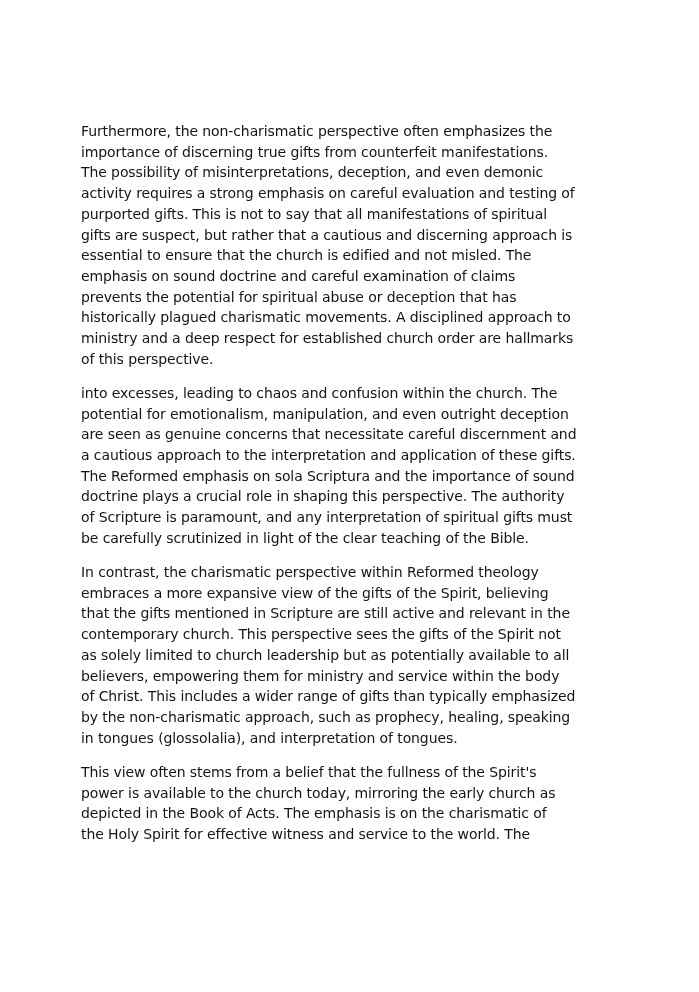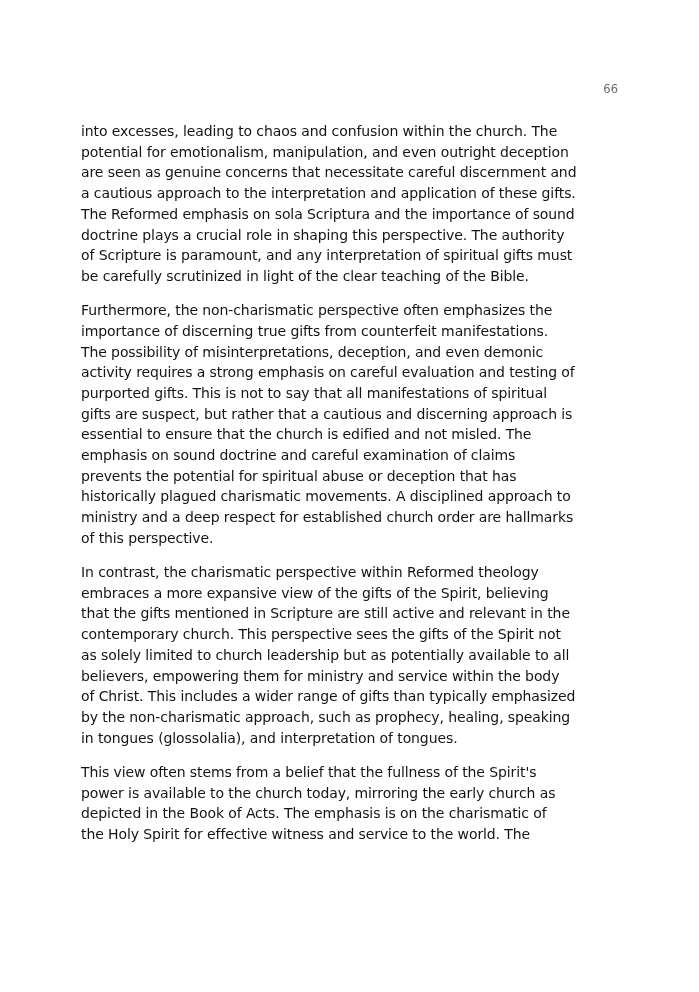--- a/index.html
+++ b/index.html
@@ -38,42 +38,41 @@
     line-height: 20.7px;
     letter-spacing: -0.1px;
     white-space: pre-line; 
     overflow: visible;
   }
 </style>
 </head>
 <body>
 
 <div class="page">
-  <div class="page-number">66</div>
   <div class="content">
-    <p class="para">into excesses, leading to chaos and confusion within the church. The
-potential for emotionalism, manipulation, and even outright deception
-are seen as genuine concerns that necessitate careful discernment and
-a cautious approach to the interpretation and application of these gifts.
-The Reformed emphasis on sola Scriptura and the importance of sound
-doctrine plays a crucial role in shaping this perspective. The authority
-of Scripture is paramount, and any interpretation of spiritual gifts must
-be carefully scrutinized in light of the clear teaching of the Bible.</p>
     <p class="para">Furthermore, the non-charismatic perspective often emphasizes the
 importance of discerning true gifts from counterfeit manifestations.
 The possibility of misinterpretations, deception, and even demonic
 activity requires a strong emphasis on careful evaluation and testing of
 purported gifts. This is not to say that all manifestations of spiritual
 gifts are suspect, but rather that a cautious and discerning approach is
 essential to ensure that the church is edified and not misled. The
 emphasis on sound doctrine and careful examination of claims
 prevents the potential for spiritual abuse or deception that has
 historically plagued charismatic movements. A disciplined approach to
 ministry and a deep respect for established church order are hallmarks
 of this perspective.</p>
+    <p class="para">into excesses, leading to chaos and confusion within the church. The
+potential for emotionalism, manipulation, and even outright deception
+are seen as genuine concerns that necessitate careful discernment and
+a cautious approach to the interpretation and application of these gifts.
+The Reformed emphasis on sola Scriptura and the importance of sound
+doctrine plays a crucial role in shaping this perspective. The authority
+of Scripture is paramount, and any interpretation of spiritual gifts must
+be carefully scrutinized in light of the clear teaching of the Bible.</p>
     <p class="para">In contrast, the charismatic perspective within Reformed theology
 embraces a more expansive view of the gifts of the Spirit, believing
 that the gifts mentioned in Scripture are still active and relevant in the
 contemporary church. This perspective sees the gifts of the Spirit not
 as solely limited to church leadership but as potentially available to all
 believers, empowering them for ministry and service within the body
 of Christ. This includes a wider range of gifts than typically emphasized
 by the non-charismatic approach, such as prophecy, healing, speaking
 in tongues (glossolalia), and interpretation of tongues.</p>
     <p class="para">This view often stems from a belief that the fullness of the Spirit's

